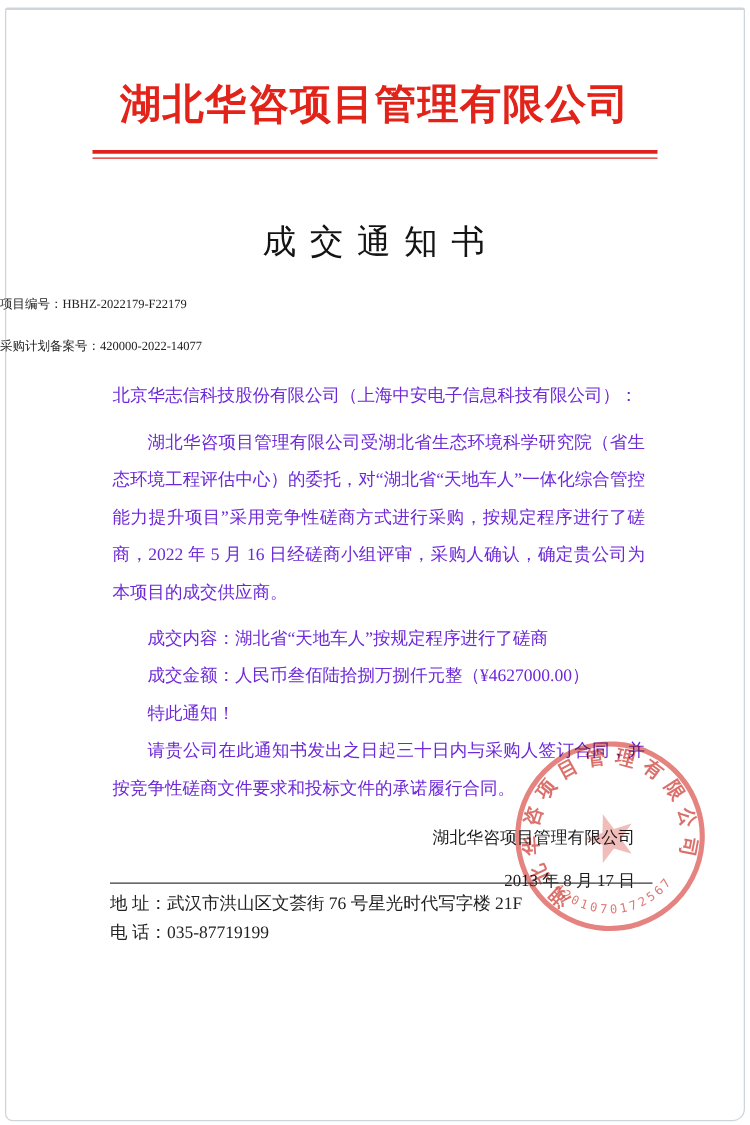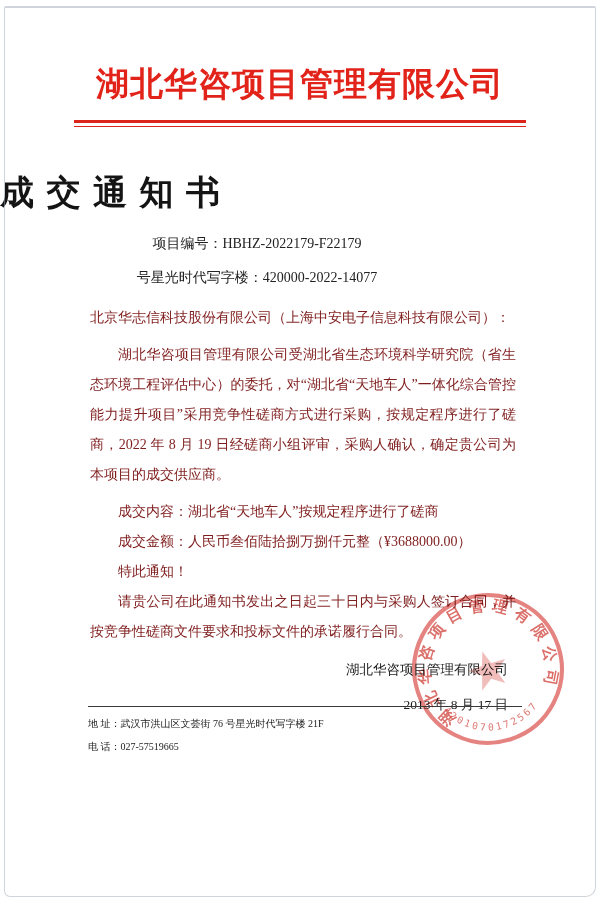--- a/index.html
+++ b/index.html
@@ -27,57 +27,57 @@
   }
   .red-rule{
     width:452px;
     margin:14px auto 0 auto;
     height:3px;
     border-top:3.5px solid #dc241c;
     border-bottom:1.5px solid #dc241c;
   }
   .doc-title{
     margin-top:46px;
-    text-align:left;
-    font-size:34px;
-    font-weight:bold;
+    text-align:center;
+    font-size:27px;
+    font-weight:normal;
     letter-spacing:2px;
     color:#141414;
     line-height:40px;
   }
   .meta{
     margin-top:14px;
     padding-right:86px;
-    text-align:center;
-    font-size:14px;
+    text-align:left;
+    font-size:10px;
     line-height:34px;
     color:#222;
   }
   .body-text{
     margin:8px 84px 0 90px;
     font-size:14px;
     line-height:30px;
     text-align:justify;
-    color:#7f1d1d;
+    color:#6d28d9;
   }
   .body-text p{margin:0;}
   .indent{text-indent:2em;}
   .sp-top{margin-top:7px !important;}
   .signature{
     margin-top:5px;
     padding-right:92px;
     text-align:right;
     font-size:13.5px;
     line-height:35px;
     color:#1c1c1c;
   }
   .footer{
     position:absolute;
     left:88px;top:706px;width:434px;
-    font-size:10px;
+    font-size:14px;
     line-height:23px;
     color:#222;
     font-family:Liberation Serif, serif;
   }
   .footer-rule{
     border-top:1.5px solid #3a3a3a;
     margin-bottom:5px;
   }
   .seal{
     position:absolute;
@@ -93,28 +93,28 @@
 <div class="scan-frame"></div>
 
 <div class="header-company">湖北华咨项目管理有限公司</div>
 
 <div class="red-rule"></div>
 
 <div class="doc-title">成 交 通 知 书</div>
 
 <div class="meta">
   <div><span>项目编号：</span><span>HBHZ-2022179-F22179</span></div>
-  <div><span>号星光时代写字楼：</span><span>420000-2022-14077</span></div>
+  <div><span>采购计划备案号：</span><span>420000-2022-14077</span></div>
 </div>
 
 <div class="body-text">
   <p>北京华志信科技股份有限公司（上海中安电子信息科技有限公司）：</p>
-  <p class="indent sp-top">湖北华咨项目管理有限公司受湖北省生态环境科学研究院（省生态环境工程评估中心）的委托，对“湖北省“天地车人”一体化综合管控能力提升项目”采用竞争性磋商方式进行采购，按规定程序进行了磋商，2022 年 8 月 19 日经磋商小组评审，采购人确认，确定贵公司为本项目的成交供应商。</p>
+  <p class="indent sp-top">湖北华咨项目管理有限公司受湖北省生态环境科学研究院（省生态环境工程评估中心）的委托，对“湖北省“天地车人”一体化综合管控能力提升项目”采用竞争性磋商方式进行采购，按规定程序进行了磋商，2022 年 5 月 16 日经磋商小组评审，采购人确认，确定贵公司为本项目的成交供应商。</p>
   <p class="indent sp-top">成交内容：湖北省“天地车人”按规定程序进行了磋商</p>
-  <p class="indent">成交金额：人民币叁佰陆拾捌万捌仟元整（¥3688000.00）</p>
+  <p class="indent">成交金额：人民币叁佰陆拾捌万捌仟元整（¥4627000.00）</p>
   <p class="indent">特此通知！</p>
   <p class="indent">请贵公司在此通知书发出之日起三十日内与采购人签订合同，并按竞争性磋商文件要求和投标文件的承诺履行合同。</p>
 </div>
 
 <div class="signature">
   <div>湖北华咨项目管理有限公司</div>
   <div>2013 年 8 月 17 日</div>
 </div>
 
 <svg class="seal" viewBox="0 0 160 160">
@@ -128,14 +128,14 @@
     </text>
     <text font-size="9.5" letter-spacing="2.5" fill="rgba(210,76,70,0.75)" font-family="DejaVu Sans Mono, monospace">
       <textPath href="#sealBottomArc">4201070172567</textPath>
     </text>
   </g>
 </svg>
 
 <div class="footer">
   <div class="footer-rule"></div>
   <div><span>地 址：</span><span>武汉市洪山区文荟街 76 号星光时代写字楼 21F</span></div>
-  <div><span>电 话：</span><span>027-57519665</span></div>
+  <div><span>电 话：</span><span>035-87719199</span></div>
 </div>
 
 </body></html>

